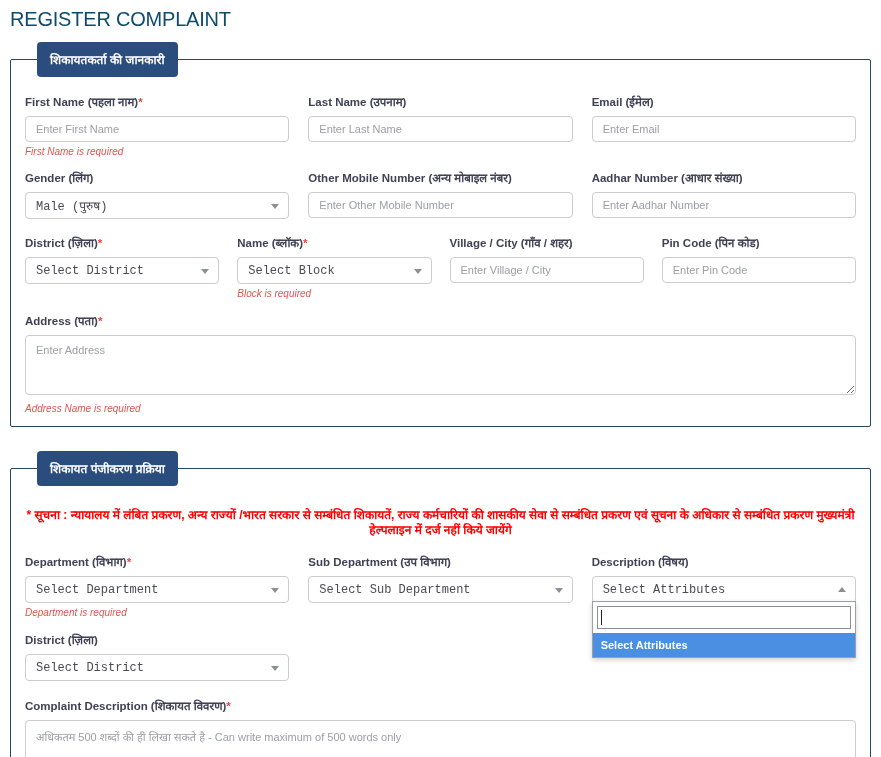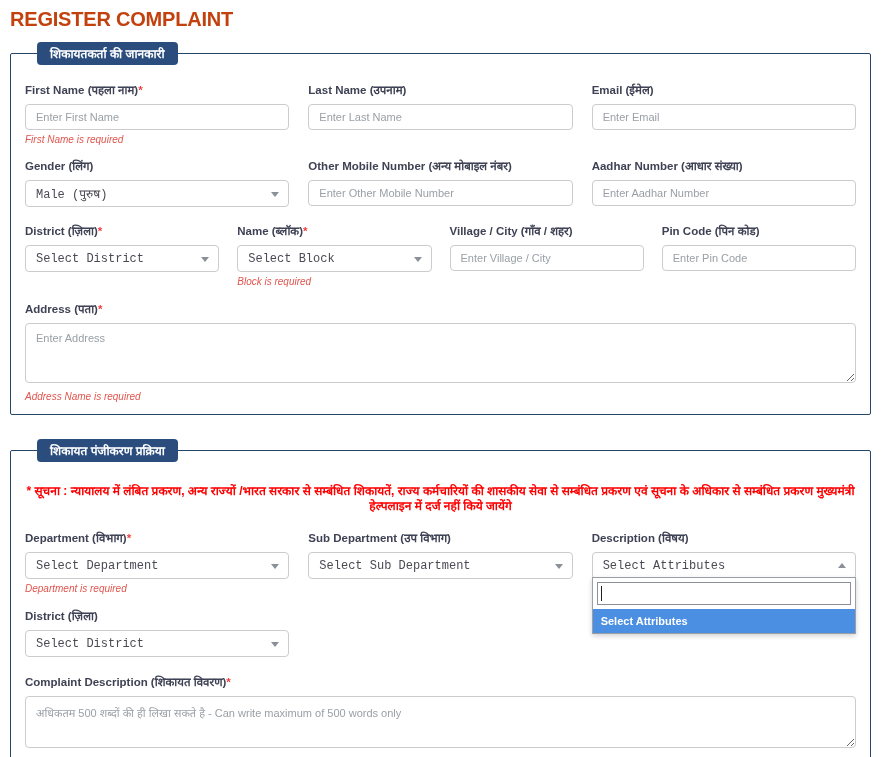--- a/index.html
+++ b/index.html
@@ -4,34 +4,34 @@
 <style>
   * { box-sizing: border-box; margin: 0; padding: 0; }
   html,body { background:#fff; }
   body {
     width: 881px; height: 757px;
     font-family: "Liberation Sans", "DejaVu Sans", sans-serif;
     color:#3f4254;
     overflow:hidden;
   }
   .page-title {
-    font-size: 20px; font-weight: bold; color:#c2410c;
+    font-size: 20px; font-weight: normal; color:#0c4a6e;
     padding: 8px 16px 0 10px; letter-spacing: -0.2px;
   }
   fieldset.panel {
     border: 1px solid #254666;
     border-radius: 2px;
     margin: 11px 10px 0 10px;
     padding: 8px 14px 12px 14px;
   }
   legend.panel-legend {
     margin-left: 12px;
     background:#2b4d7e; color:#fff;
     font-size: 12px; font-weight: bold;
-    padding: 3px 13px;
+    padding: 9px 13px;
     border-radius: 4px;
   }
   .form-row { display:grid; column-gap:19px; margin-top: 13px; align-items:start; }
   .cols-3 { grid-template-columns: repeat(3, 1fr); }
   .cols-4 { grid-template-columns: repeat(4, 1fr); column-gap:18px; }
   .field { position: relative; }
   .field-label {
     font-size: 11.5px; font-weight: bold; color:#3f4254;
     margin-bottom: 7px; display:block;
   }

